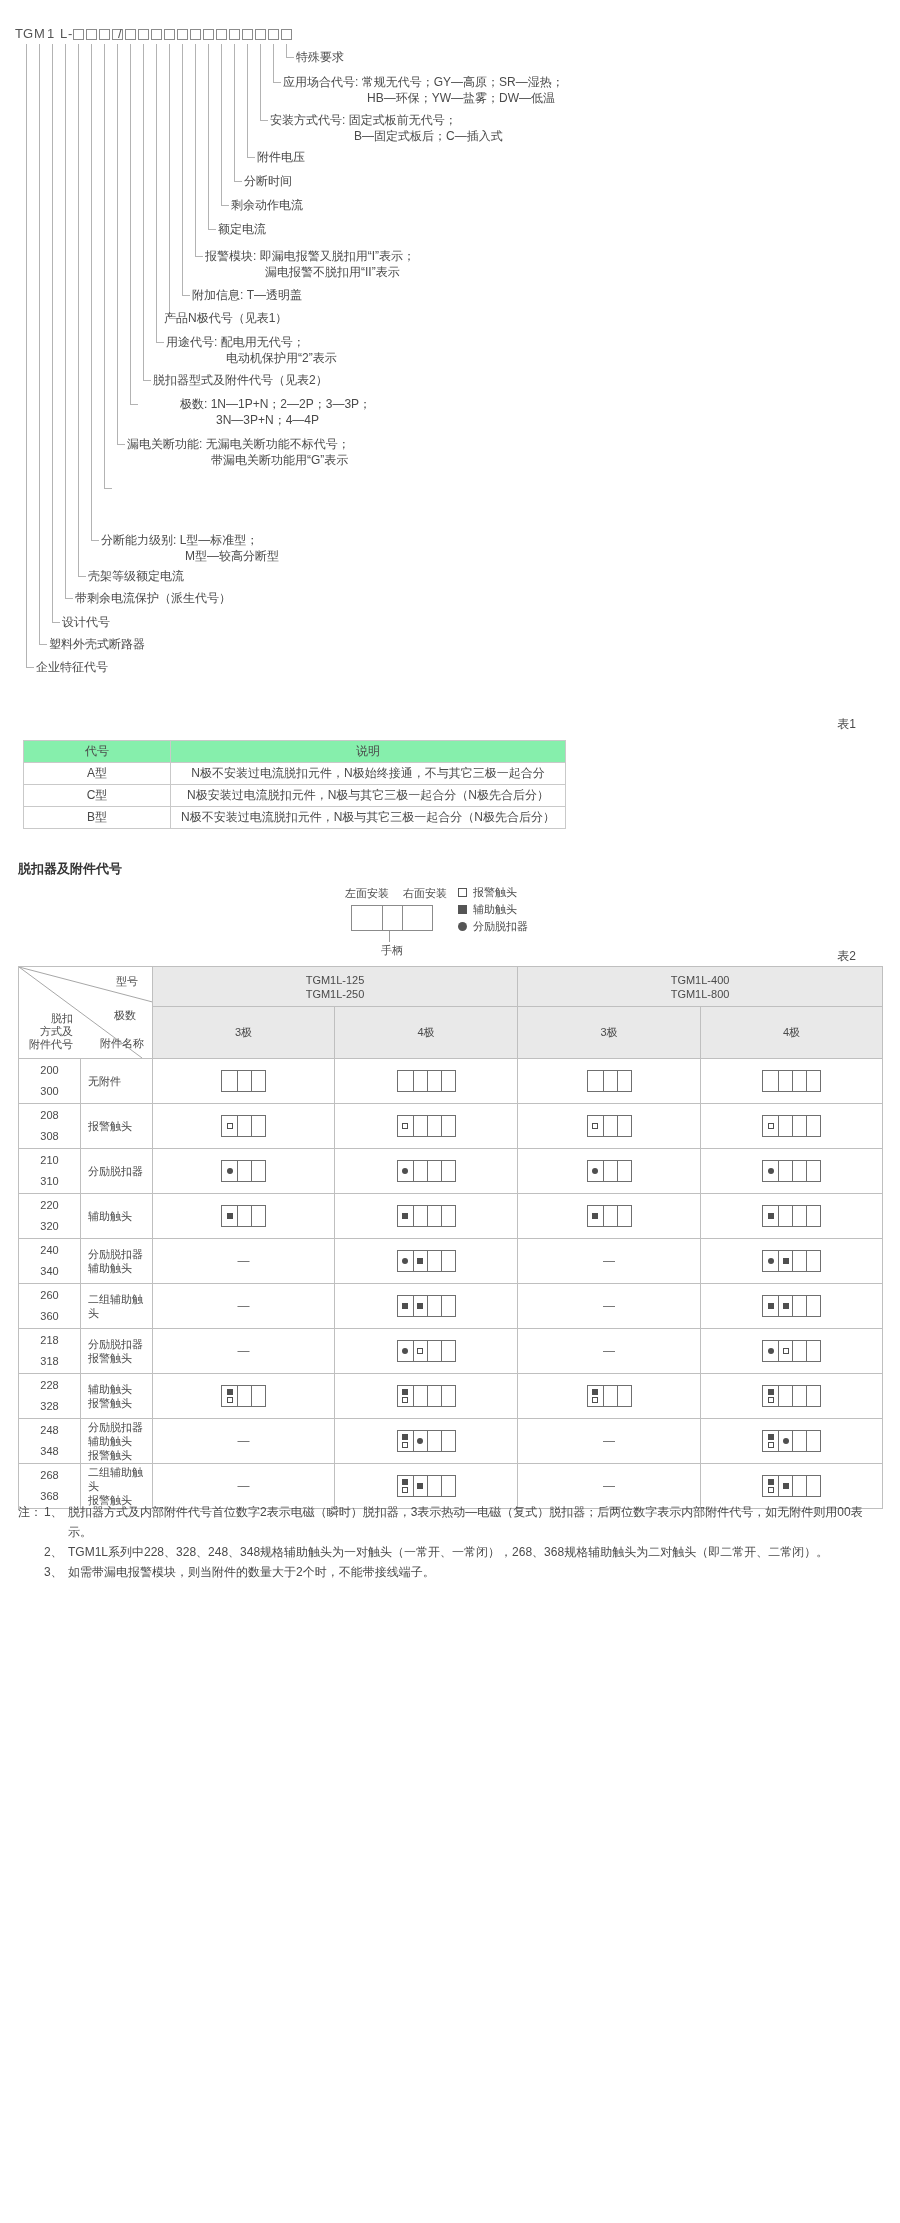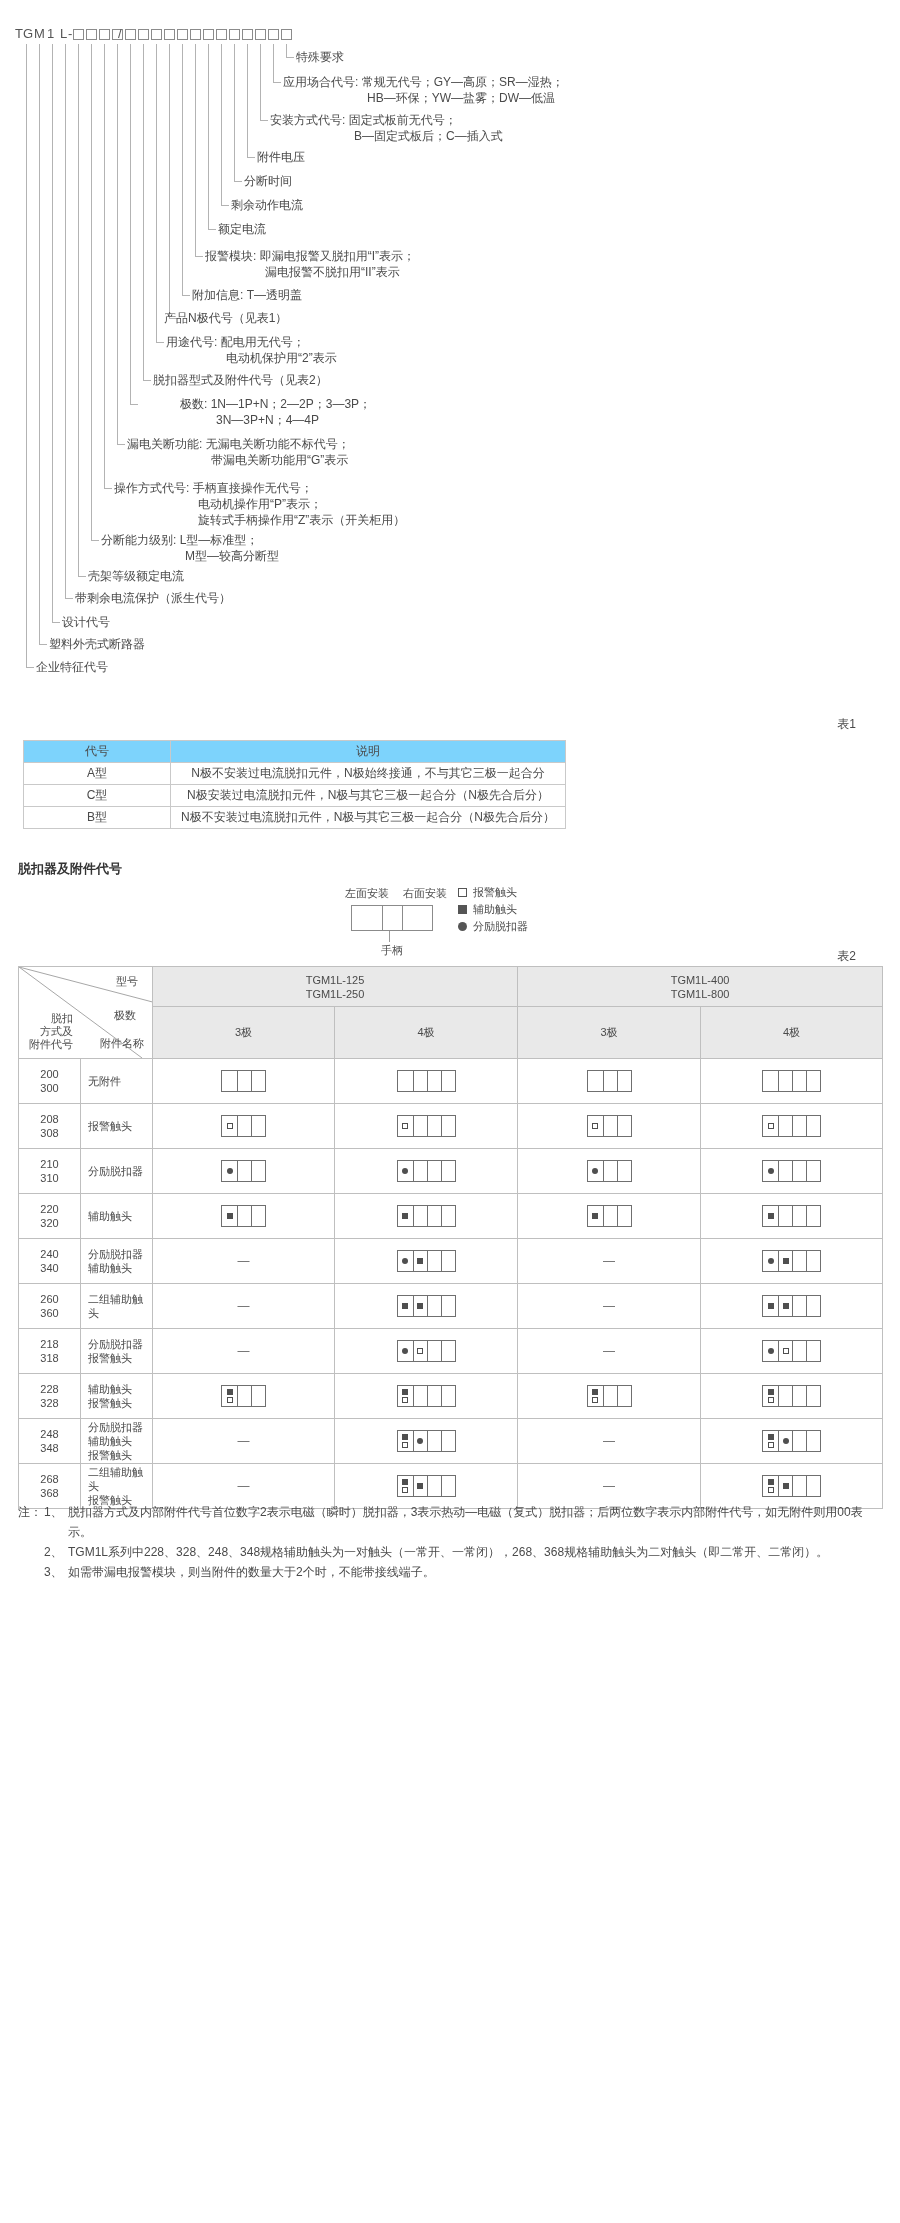--- a/index.html
+++ b/index.html
@@ -15,21 +15,21 @@
   .leader { position:absolute; border-left:1px solid #b3b3b3; border-bottom:1px solid #b3b3b3; }
   .fan-label { position:absolute; font-size:12px; line-height:16px; white-space:nowrap; color:#4a4a4a; }
   
   .t-caption { position:absolute; right:44px; font-size:12px; color:#4a4a4a; }
   .t1-caption { top:716px; }
   .t2-caption { top:948px; }
   
   table { border-collapse:collapse; }
   .t1 { position:absolute; left:23px; top:740px; width:543px; font-size:12px; table-layout:fixed; }
   .t1 th, .t1 td { border:1px solid #c9c9c9; height:21px; text-align:center; padding:0 4px; font-weight:400; color:#4a4a4a; }
-  .t1 th { background:#7dd3fc; }
+  .t1 th { background:#86efac; }
   .t1 .code-col { width:138px; }
   
   .sec-title { position:absolute; left:18px; top:860px; font-size:13px; font-weight:700; color:#333; }
   .mount { position:absolute; left:345px; top:886px; width:120px; font-size:11px;text-align:center; }
   .mount-labels { display:flex; gap:14px; height:14px; }
   .breaker { position:relative; margin:5px 0 0 6px; width:80px; height:24px; border:1px solid #8b8b8b; }
   .bk-div { position:absolute; top:0; bottom:0; width:0; border-left:1px solid #8b8b8b; }
   .bk-d1 { left:30px; } .bk-d2 { left:50px; }
   .handle-leader { position:absolute; left:44px; top:45px; height:11px; width:0; border-left:1px solid #9a9a9a; }
   .handle-label { position:absolute; left:36px; top:57px; }
@@ -46,21 +46,21 @@
   .t2 .row-models { height:40px; white-space:pre-line; line-height:14px; }
   .t2 .row-poles { height:52px; }
   .t2 th.corner { background:#fff; position:relative; padding:0; }
   .corner svg { position:absolute; left:0; top:0; width:100%; height:100%; }
   .corner span { position:absolute; font-size:11px; line-height:13px; }
   .c-model { right:14px; top:8px; }
   .c-poles { right:16px; top:42px; }
   .c-acc  { right:8px;  top:70px; }
   .c-trip { left:10px; top:46px; white-space:pre-line; text-align:right;font-family:Liberation Mono, monospace; }
   .t2 tbody td { height:42px; }
-  .t2 td.codes { white-space:pre-line; text-align:center; line-height:14px; }
+  .t2 td.codes { white-space:pre-line; text-align:center; line-height:21px; }
   .t2 td.name { white-space:pre-line; text-align:left; padding-left:7px; line-height:14px; }
   .t2 td.dcell { text-align:center; vertical-align:middle; }
   .t2 td.dash { color:#666; font-size:12px; }
   .diagram { display:inline-flex; border:1px solid #6f6f6f; height:20px; vertical-align:middle; background:#fff; }
   .comp { width:13px; border-left:1px solid #6f6f6f; display:flex; flex-direction:column; align-items:center; justify-content:center; gap:2px; }
   .comp:first-child { border-left:none; width:15px; }
   .s { flex:none; }
   .s-alarm { width:6px; height:6px; border:1px solid #4f4f4f; background:#fff; box-sizing:border-box; }
   .s-aux { width:6px; height:6px; background:#4f4f4f; }
   .s-shunt { width:6px; height:6px; background:#4f4f4f; border-radius:50%; }
@@ -157,25 +157,20 @@
       <div class="fan-label" style="left: 140px; top: 396px; margin-left: 40px;">
         <div class="fan-line">极数: 1N—1P+N；2—2P；3—3P；</div>
         <div class="fan-line" style="padding-left: 36px;">3N—3P+N；4—4P</div>
       </div>
       <div class="leader" style="left: 117px; top: 44px; width: 7px; height: 400px;"></div>
       <div class="fan-label" style="left: 127px; top: 436px;">
         <div class="fan-line">漏电关断功能: 无漏电关断功能不标代号；</div>
         <div class="fan-line" style="padding-left: 84px;">带漏电关断功能用“G”表示</div>
       </div>
       <div class="leader" style="left: 104px; top: 44px; width: 7px; height: 444px;"></div>
-      <div class="fan-label" style="left: 114px; top: 480px;">
-        <div class="fan-line">操作方式代号: 手柄直接操作无代号；</div>
-        <div class="fan-line" style="padding-left: 84px;">电动机操作用“P”表示；</div>
-        <div class="fan-line" style="padding-left: 84px;">旋转式手柄操作用“Z”表示（开关柜用）</div>
-      </div>
       <div class="leader" style="left: 91px; top: 44px; width: 7px; height: 496px;"></div>
       <div class="fan-label" style="left: 101px; top: 532px;">
         <div class="fan-line">分断能力级别: L型—标准型；</div>
         <div class="fan-line" style="padding-left: 84px;">M型—较高分断型</div>
       </div>
       <div class="leader" style="left: 78px; top: 44px; width: 7px; height: 532px;"></div>
       <div class="fan-label" style="left: 88px; top: 568px;">
         <div class="fan-line">壳架等级额定电流</div>
       </div>
       <div class="leader" style="left: 65px; top: 44px; width: 7px; height: 554px;"></div>

